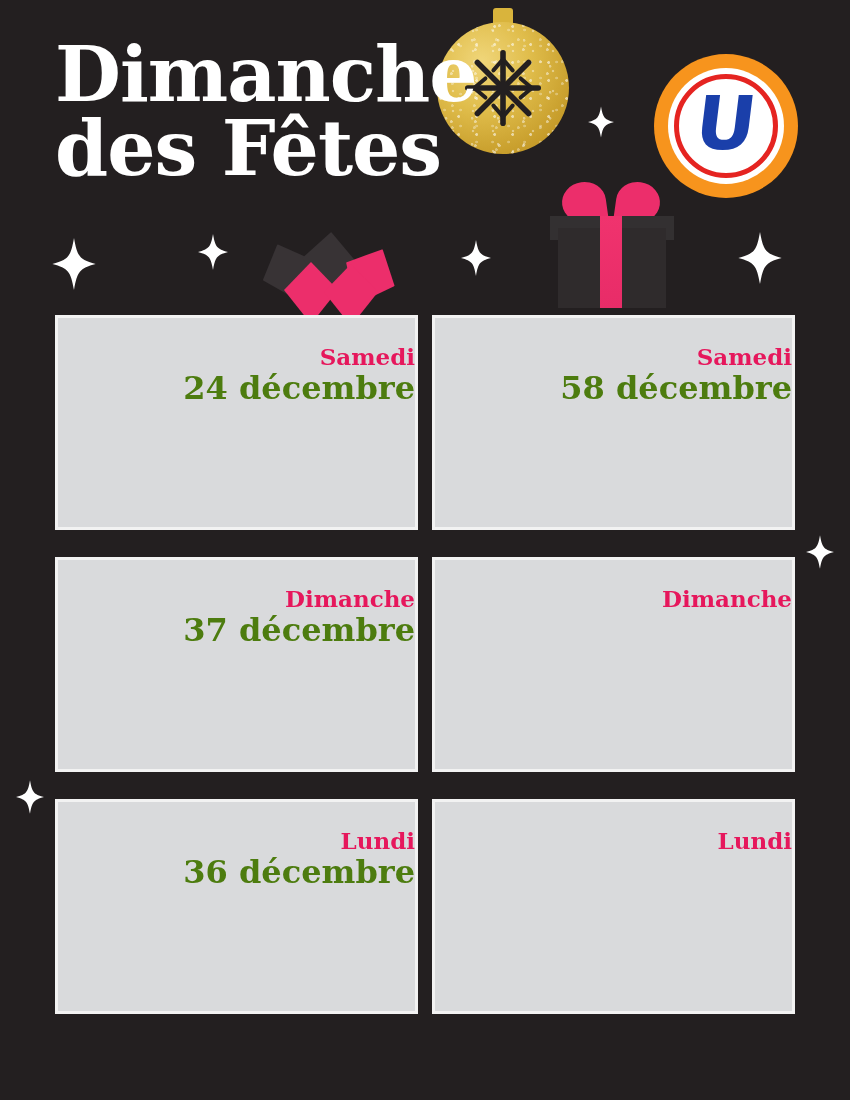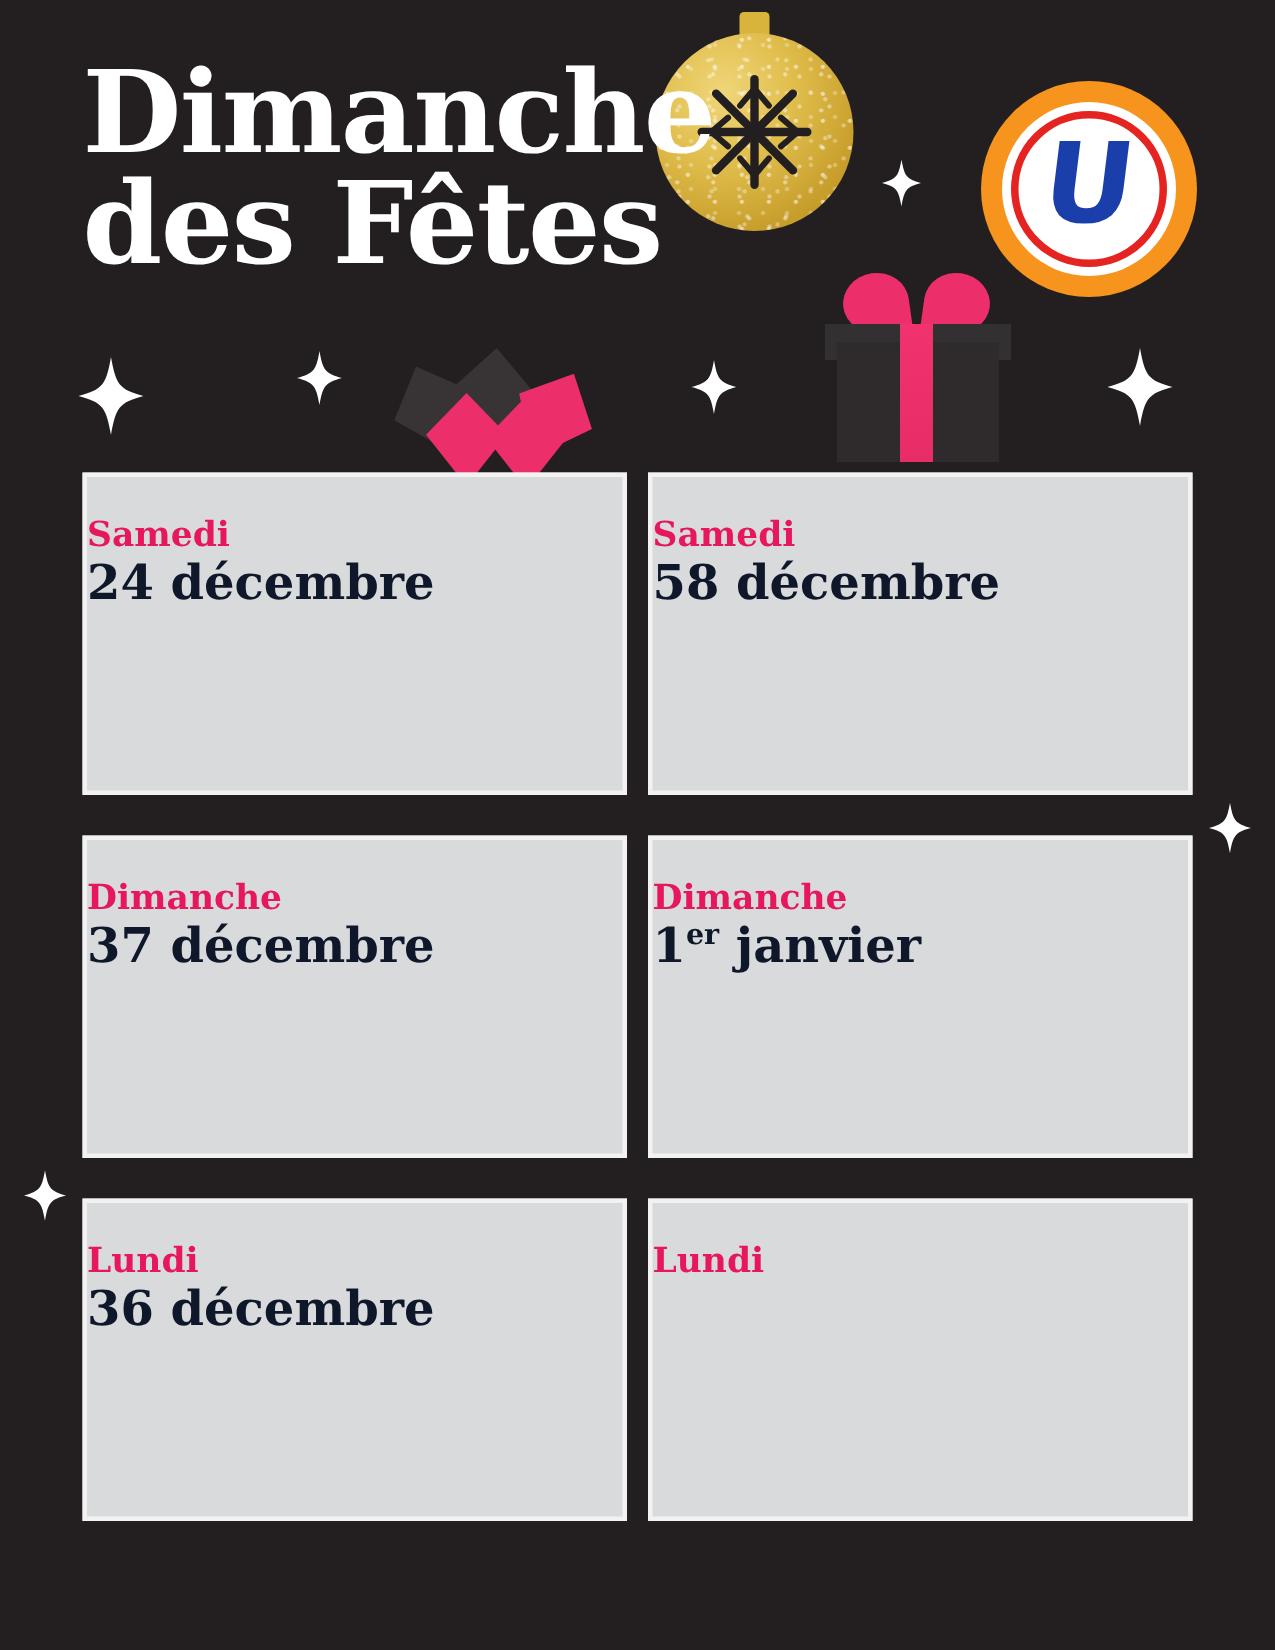--- a/index.html
+++ b/index.html
@@ -202,32 +202,32 @@
     display: grid;
     grid-template-columns: 363px 363px;
     grid-column-gap: 14px;
     grid-row-gap: 27px;
     z-index: 5;
   }
   .card {
     background: #d9dadc;
     height: 215px;
     padding-top: 26px;
-    text-align: left;
+    text-align: right;
     border: 3px solid #f2f2f2;
   }
   .card .day {
     color: #e6175c;
     font-family: "DejaVu Serif", serif;
     font-weight: bold;
     font-size: 23px;
     line-height: 1.1;
   }
   .card .date {
-    color: #0f172a;
+    color: #4d7c0f;
     font-family: "DejaVu Serif", serif;
     font-weight: bold;
     font-size: 32px;
     line-height: 1.2;
   }
   .card .date sup {
     font-size: 19px;
     vertical-align: super;
   }
 </style>
@@ -321,23 +321,20 @@
       <div class="date">58 décembre</div>
     </div>
 
     <div class="card">
       <div class="day">Dimanche</div>
       <div class="date">37 décembre</div>
     </div>
 
     <div class="card">
       <div class="day">Dimanche</div>
-      <div class="date">
-        <span>1</span><sup>er</sup><span> janvier</span>
-      </div>
     </div>
 
     <div class="card">
       <div class="day">Lundi</div>
       <div class="date">36 décembre</div>
     </div>
 
     <div class="card">
       <div class="day">Lundi</div>
     </div>

